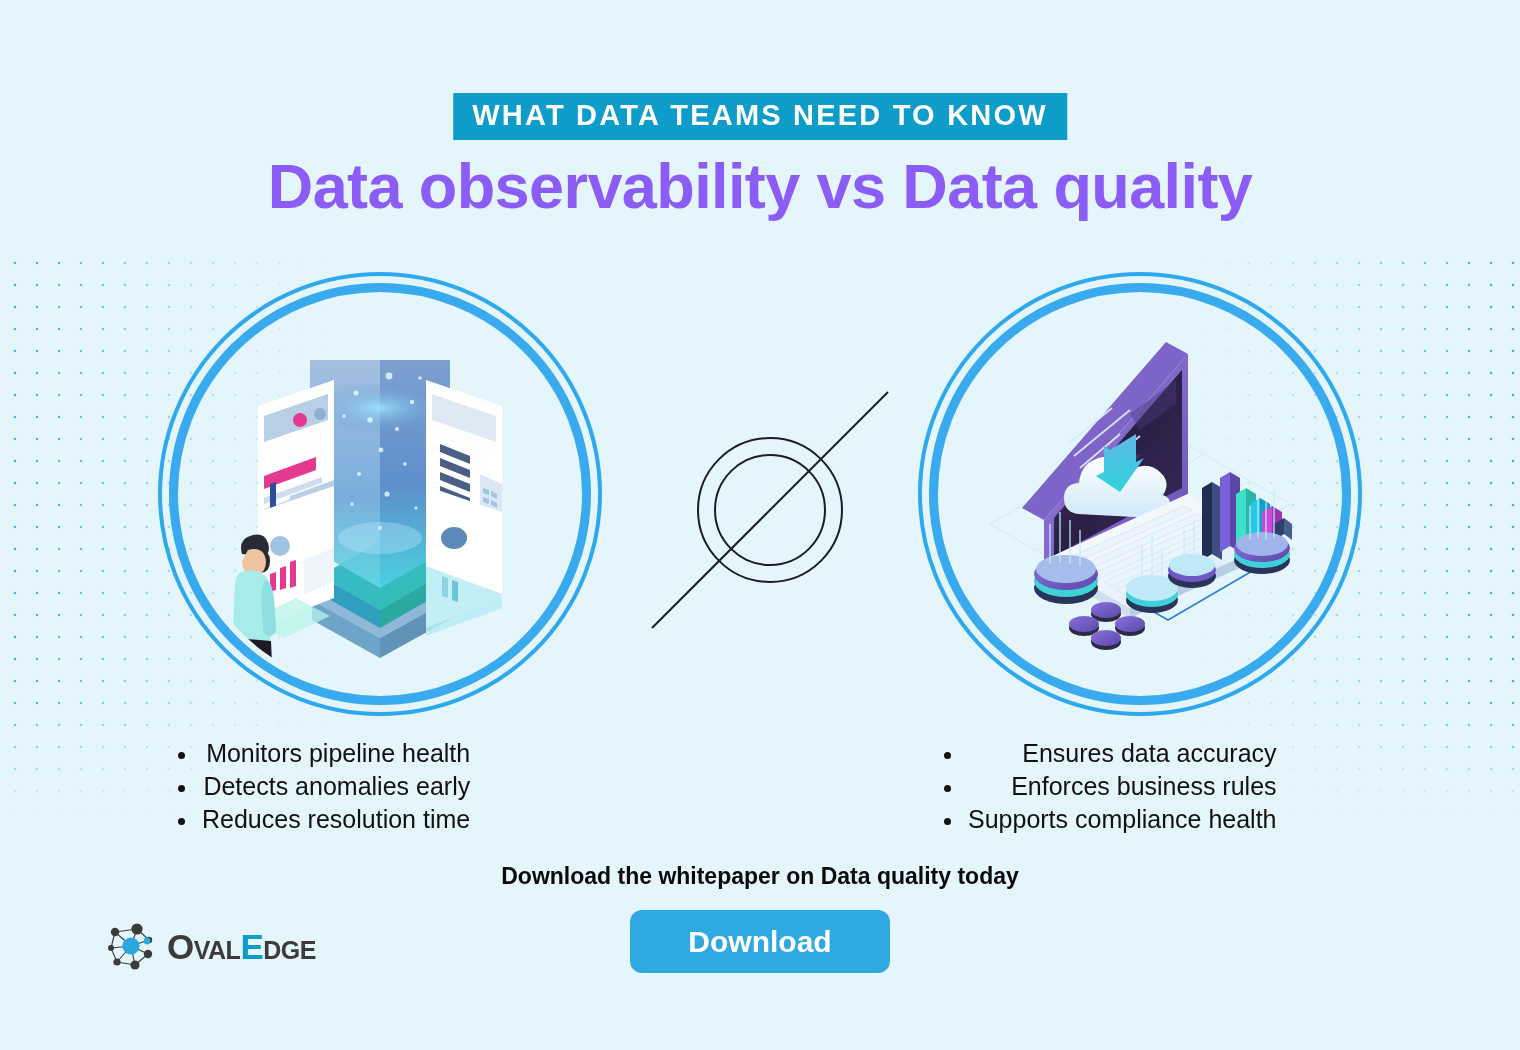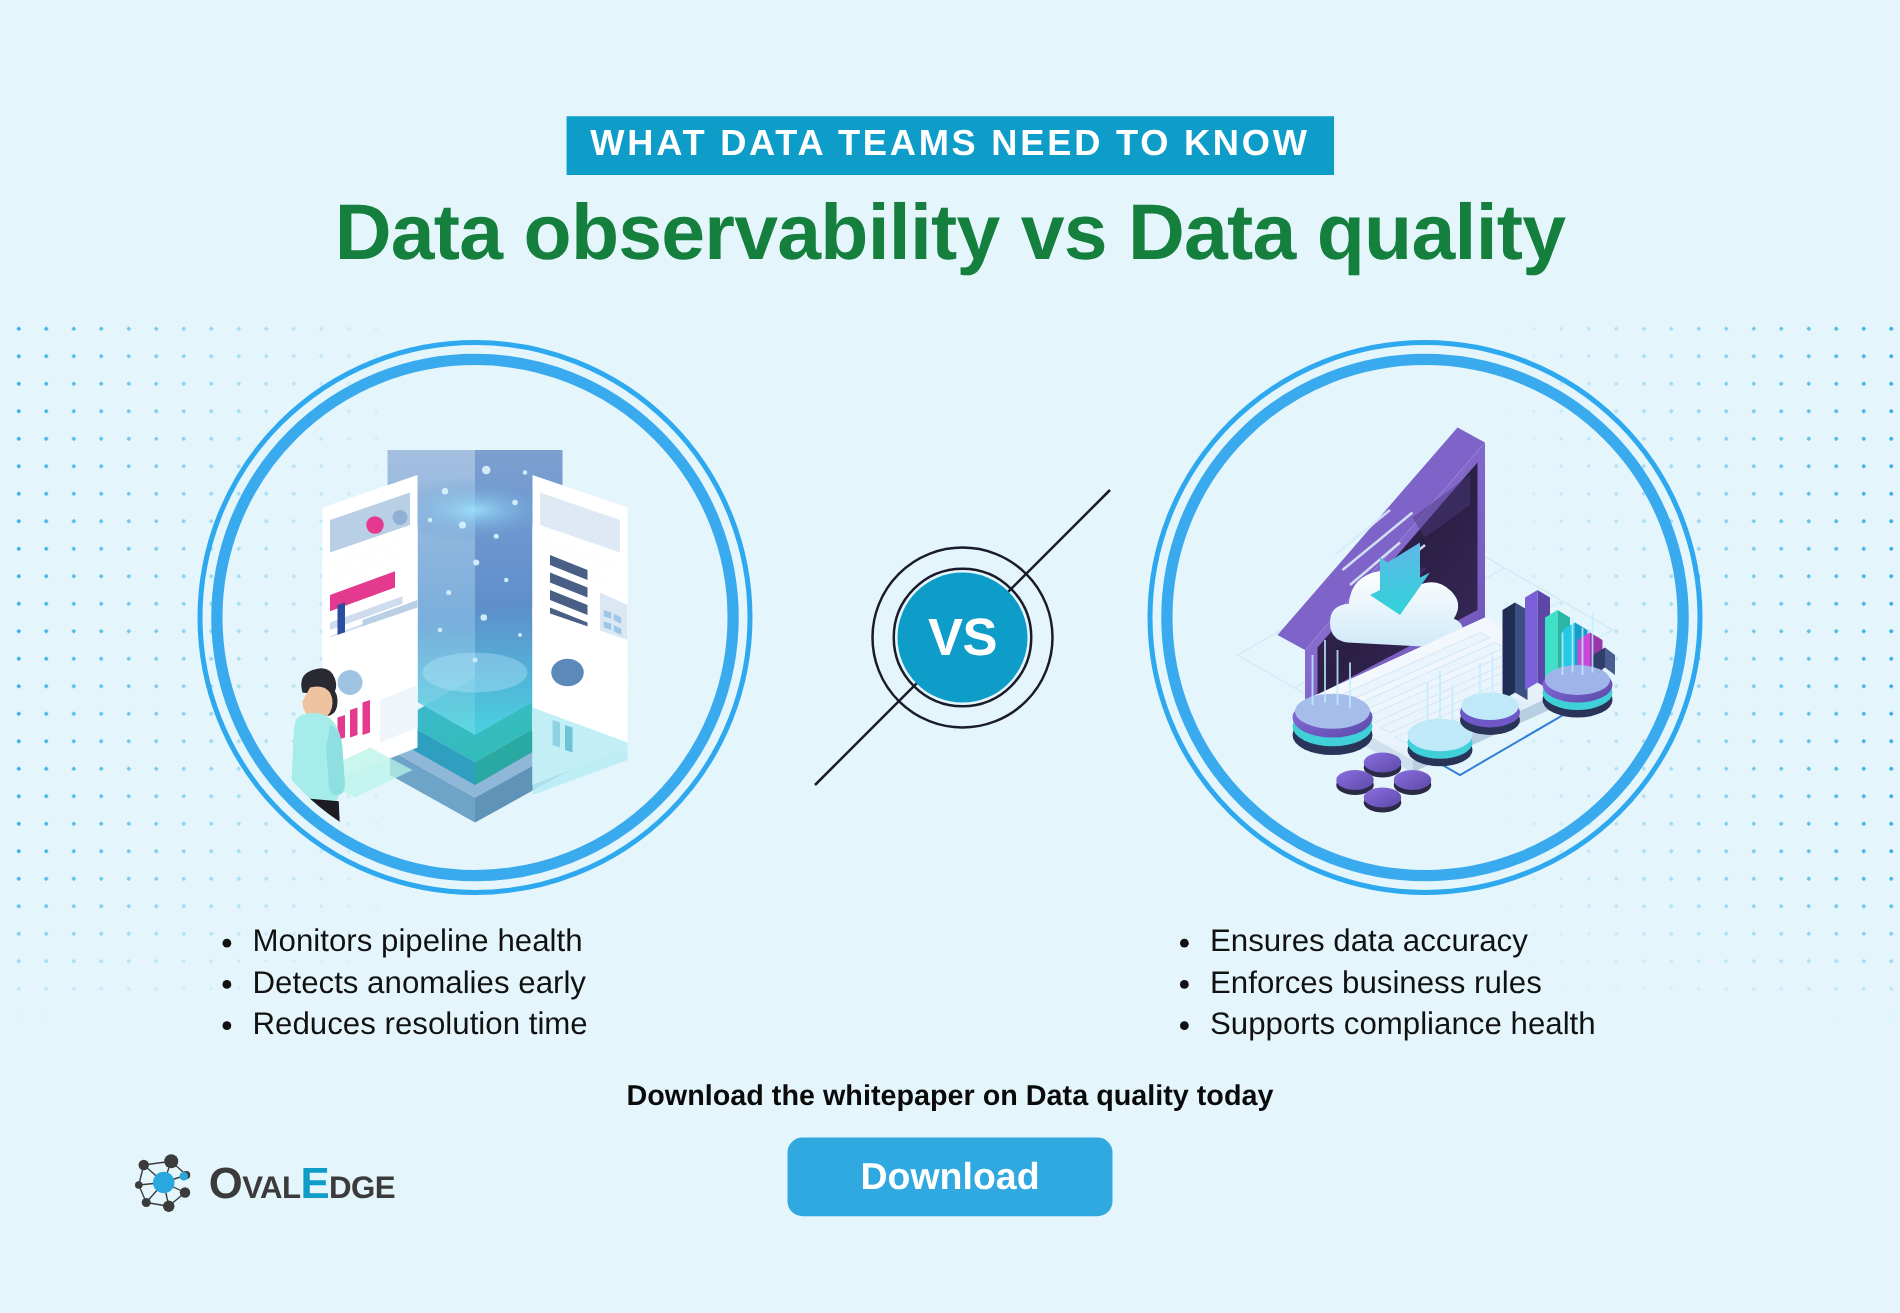--- a/index.html
+++ b/index.html
@@ -27,21 +27,21 @@
     -webkit-mask-composite:source-in;mask-composite:intersect;
     mask-image:linear-gradient(to left,rgba(0,0,0,.95) 0%,rgba(0,0,0,.35) 55%,rgba(0,0,0,0) 100%),
                linear-gradient(to bottom,rgba(0,0,0,1) 0%,rgba(0,0,0,1) 78%,rgba(0,0,0,0) 100%);
   }
 
   
   .eyebrow{position:absolute;left:50%;transform:translateX(-50%);top:93px;
     background:#0e9cc9;color:#fff;font-weight:bold;font-size:29px;
     letter-spacing:2.2px;padding:8px 19px 10px 19px;line-height:1;white-space:nowrap;}
   .title{position:absolute;left:0;right:0;top:152px;text-align:center;
-    font-size:63px;font-weight:bold;color:#15803d;letter-spacing:-0.6px;
+    font-size:63px;font-weight:bold;color:#8b5cf6;letter-spacing:-0.6px;
     line-height:1.1;white-space:nowrap;}
 
   
   .circle-wrap{position:absolute;width:444px;height:444px;}
   .circle-wrap.left{left:158px;top:272px;}
   .circle-wrap.right{left:918px;top:272px;}
   .ring-outer{position:absolute;inset:0;border-radius:50%;
     border:4px solid #2ea8ef;box-sizing:border-box;}
   .ring-inner{position:absolute;inset:11px;border-radius:50%;
     border:9px solid #3aaaee;box-sizing:border-box;}
@@ -54,21 +54,21 @@
   .vs-badge{position:absolute;left:697px;top:437px;width:146px;height:146px;}
   .vs-ring{position:absolute;inset:0;border-radius:50%;border:2px solid #1b1b2b;
     box-sizing:border-box;}
   .vs-ring2{position:absolute;inset:17px;border-radius:50%;border:2px solid #1b1b2b;
     box-sizing:border-box;}
   .vs-core{position:absolute;inset:21px;border-radius:50%;background:#0e9cc9;
     display:flex;align-items:center;justify-content:center;}
   .vs-core span{color:#fff;font-weight:bold;font-size:42px;letter-spacing:-0.5px;line-height:1;}
 
   
-  .bullets{position:absolute;font-size:25px;color:#111;line-height:33px;}
+  .bullets{position:absolute;font-size:25px;color:#111;line-height:33px;text-align:right;}
   .bullets ul{margin:0;padding:0 0 0 25px;list-style:disc;}
   .bullets li{margin:0;padding:0 0 0 4px;}
   .bullets li::marker{font-size:22px;}
   .bullets.left{left:173px;top:737px;}
   .bullets.right{left:939px;top:737px;}
 
   
   .cta-text{position:absolute;left:0;right:0;top:863px;text-align:center;
     font-size:23px;font-weight:bold;color:#0a0a0a;}
   .cta-btn{position:absolute;left:50%;transform:translateX(-50%);top:910px;
@@ -221,23 +221,20 @@
     </svg>
   </div>
 </div>
 
 <svg class="vs-line" viewBox="0 0 260 260" xmlns="http://www.w3.org/2000/svg">
   <line x1="12" y1="248" x2="248" y2="12" stroke="#1b1b2b" stroke-width="2"></line>
 </svg>
 <div class="vs-badge">
   <div class="vs-ring"></div>
   <div class="vs-ring2"></div>
-  <div class="vs-core">
-    <span>VS</span>
-  </div>
 </div>
 
 <div class="circle-wrap right">
   <div class="ring-outer"></div>
   <div class="ring-inner"></div>
   <div class="art">
     <svg viewBox="0 0 392 392" xmlns="http://www.w3.org/2000/svg">
       <defs>
         <linearGradient id="scrG" x1="0" y1="0" x2="1" y2="1">
           <stop offset="0" stop-color="#4b3270"></stop>

